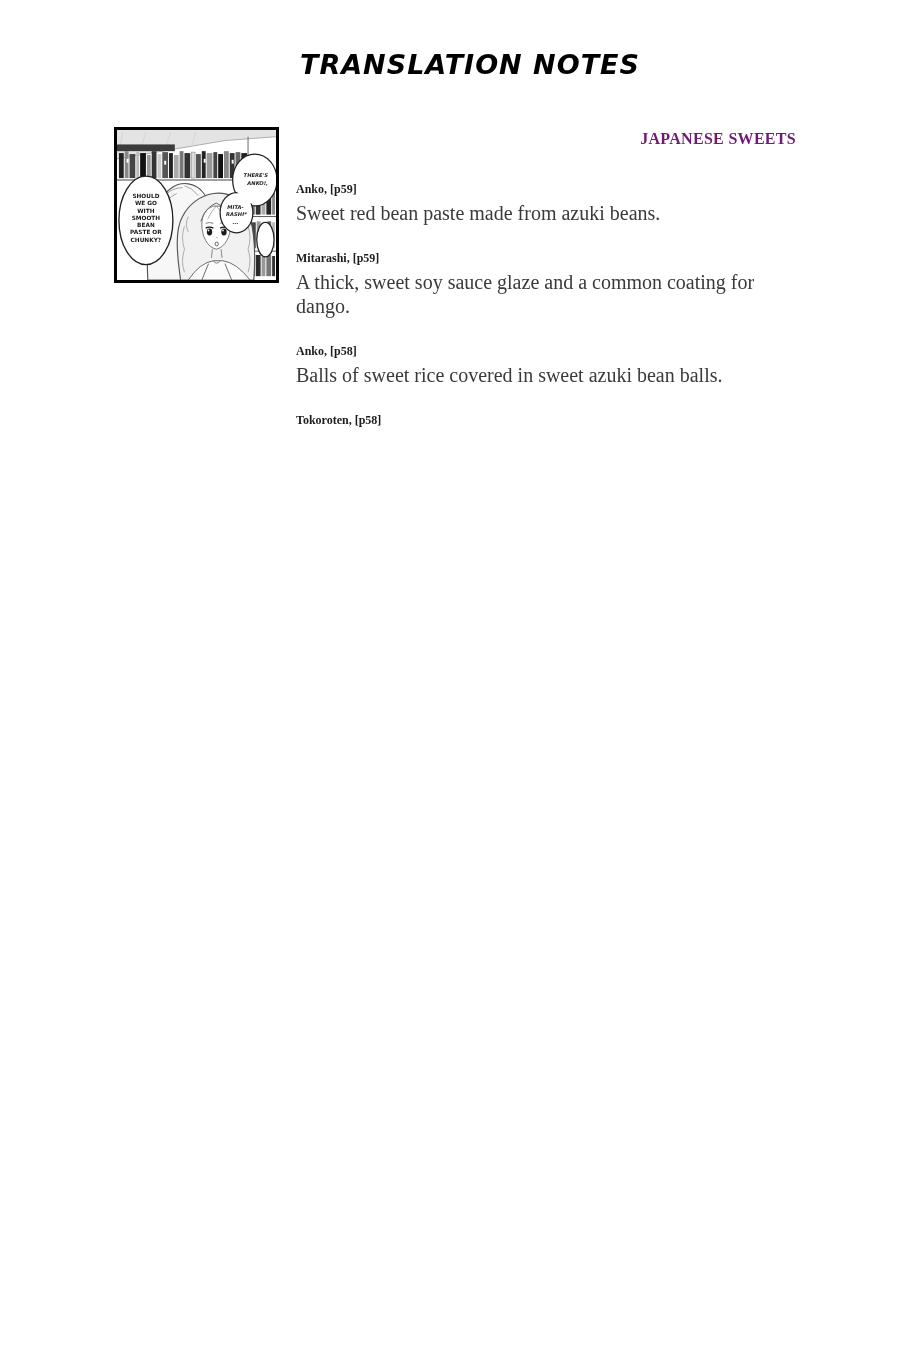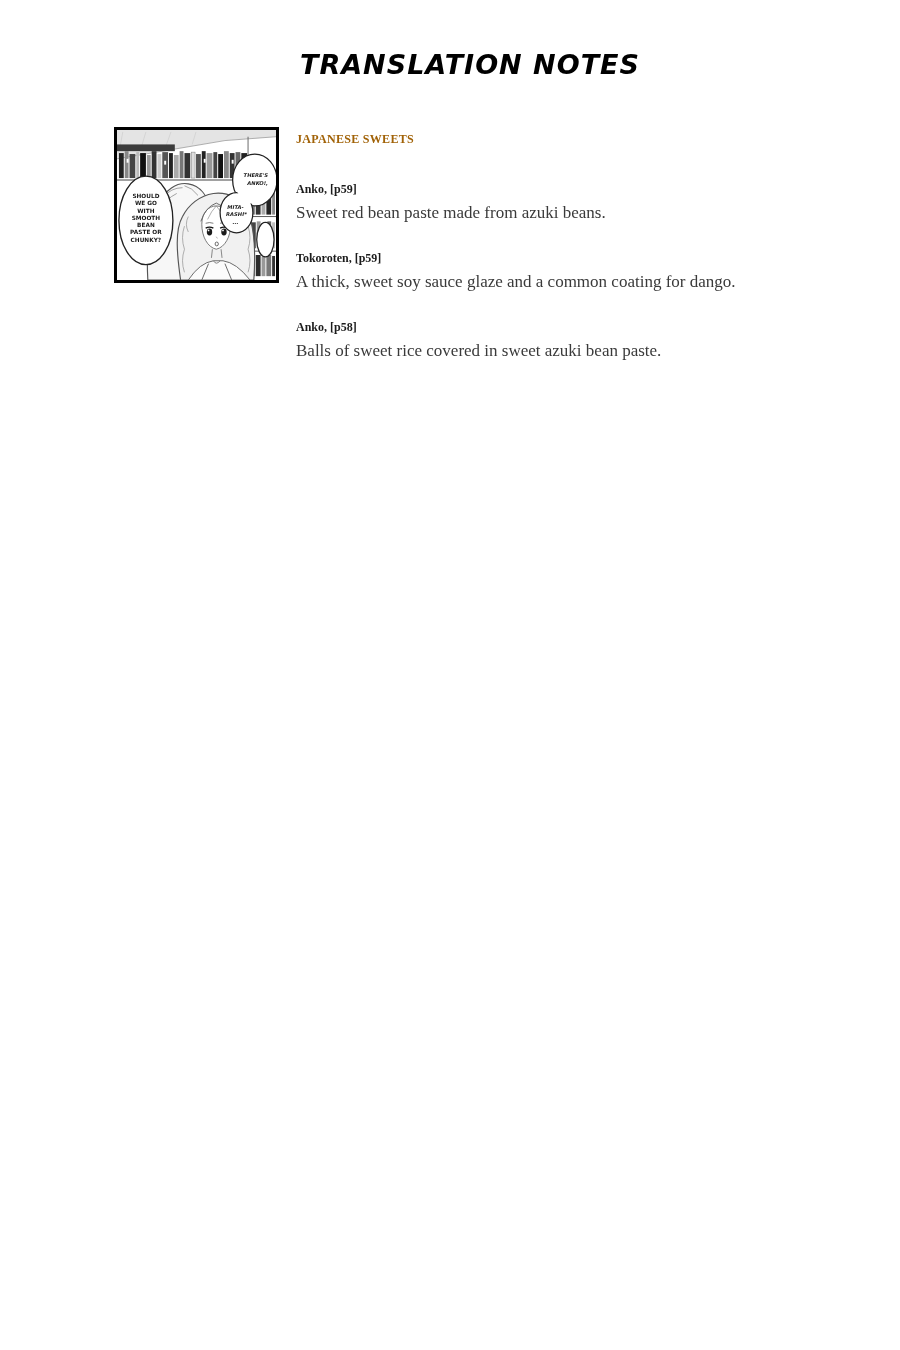--- a/index.html
+++ b/index.html
@@ -21,30 +21,30 @@
     position:absolute; left:90px; top:127px;
     width:165px; height:156px;
     border:3px solid #000; background:#fff;
   }
   .panel svg { display:block; width:159px; height:150px; }
   .content {
     position:absolute; left:272px; top:127px; width:500px;
     color:#3a3a3a;
   }
   .section-heading {
-    font-size:12px; font-weight:bold; color:#a16207;
-    letter-spacing:0.3px; line-height:24px; margin-bottom:26px;
+    font-size:16px; font-weight:bold; color:#701a75;
+    letter-spacing:0.3px; line-height:24px; margin-bottom:26px;text-align:right;
   }
   .entry { margin-bottom:21px; }
   .entry .term {
     font-weight:bold; color:#1c1c1c;
     font-size:12px; line-height:24px;
   }
   .entry .definition {
-    font-size:17px; line-height:24px; color:#3a3a3a;
+    font-size:20px; line-height:24px; color:#3a3a3a;
   }
   .bubble-text {
     font-family:"DejaVu Sans", sans-serif;
     font-weight:bold; fill:#1a1a1a;
   }
 </style>
 </head>
 <body>
 
 <div class="page">
@@ -189,26 +189,27 @@
   <div class="content">
     <div class="section-heading">JAPANESE SWEETS</div>
 
     <div class="entry">
       <div class="term">Anko, [p59]</div>
       <div class="definition">Sweet red bean paste made from azuki beans.</div>
     </div>
 
 
     <div class="entry">
-      <div class="term">Tokoroten, [p59]</div>
+      <div class="term">Mitarashi, [p59]</div>
       <div class="definition">A thick, sweet soy sauce glaze and a common coating for dango.</div>
     </div>
 
     <div class="entry">
       <div class="term">Anko, [p58]</div>
-      <div class="definition">Balls of sweet rice covered in sweet azuki bean paste.</div>
-    </div>
-
-    <div class="entry">
+      <div class="definition">Balls of sweet rice covered in sweet azuki bean balls.</div>
+    </div>
+
+    <div class="entry">
+      <div class="term">Tokoroten, [p58]</div>
     </div>
   </div>
 
 </div>
 
 </body></html>

